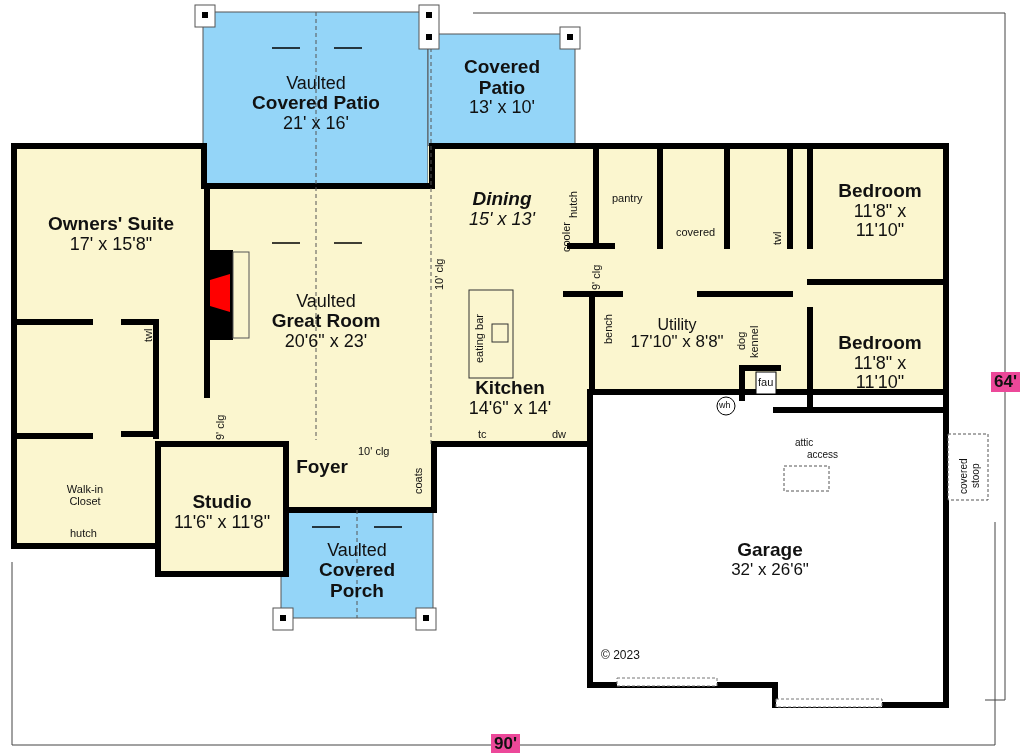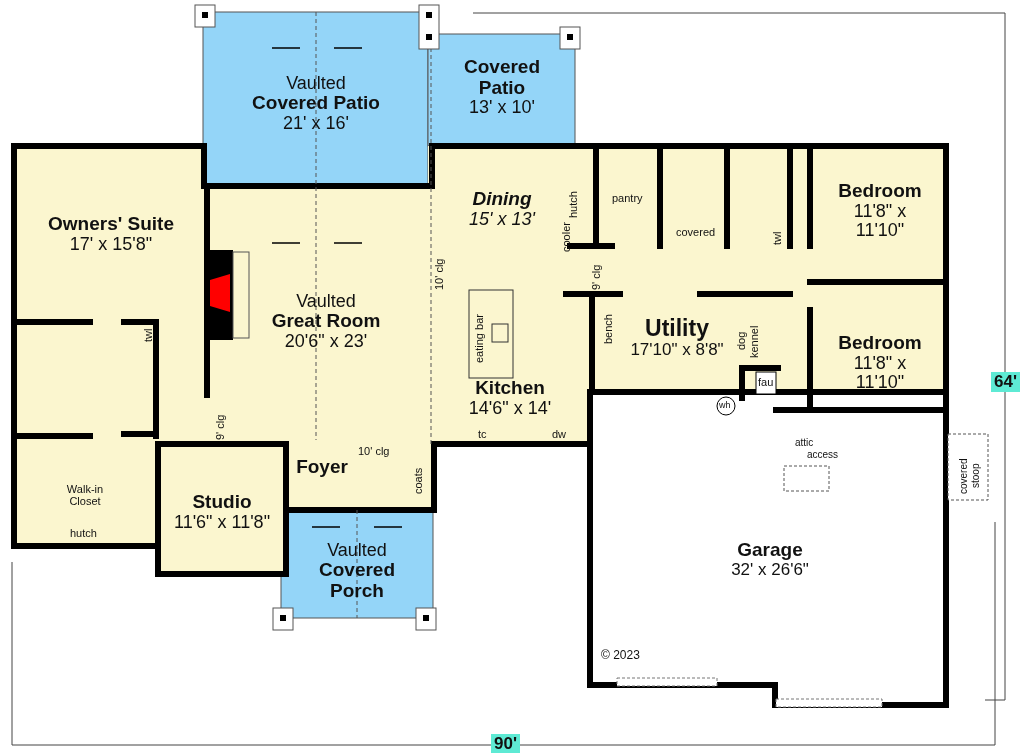--- a/index.html
+++ b/index.html
@@ -1,24 +1,24 @@
 <!DOCTYPE html>
 <html><head>
 <meta charset="utf-8">
 <style>
   html, body { margin:0; padding:0; background:#ffffff; }
   body { width:1028px; height:753px; position:relative; overflow:hidden; font-family:"Liberation Sans", sans-serif; color:#111; }
   svg#plan { position:absolute; left:0; top:0; }
   .lbl { position:absolute; text-align:center; line-height:1.08; white-space:nowrap; transform:translateX(-50%); }
   .lbl .b { font-weight:bold; font-size:19px; display:block; }
   .lbl .n { font-size:18px; display:block; }
-  .lbl .bsm { font-weight:bold; font-size:23px; display:block; }
+  .lbl .bsm { font-weight:normal; font-size:16px; display:block; }
   .small { position:absolute; font-size:11px; white-space:nowrap; color:#111; }
   .vert { transform-origin:left top; transform:rotate(-90deg); }
-  .dim { position:absolute; font-weight:bold; font-size:17px; background:#5eead4; padding:0 3px; }
+  .dim { position:absolute; font-weight:bold; font-size:17px; background:#ec4899; padding:0 3px; }
 </style>
 </head>
 <body>
 
 <svg id="plan" width="1028" height="753" viewBox="0 0 1028 753">
 
   <g stroke="#444" stroke-width="1" fill="none">
     <polyline points="473,13 1005,13 1005,700 985,700"></polyline>
     <polyline points="12,562 12,745 995,745 995,522"></polyline>
   </g>

